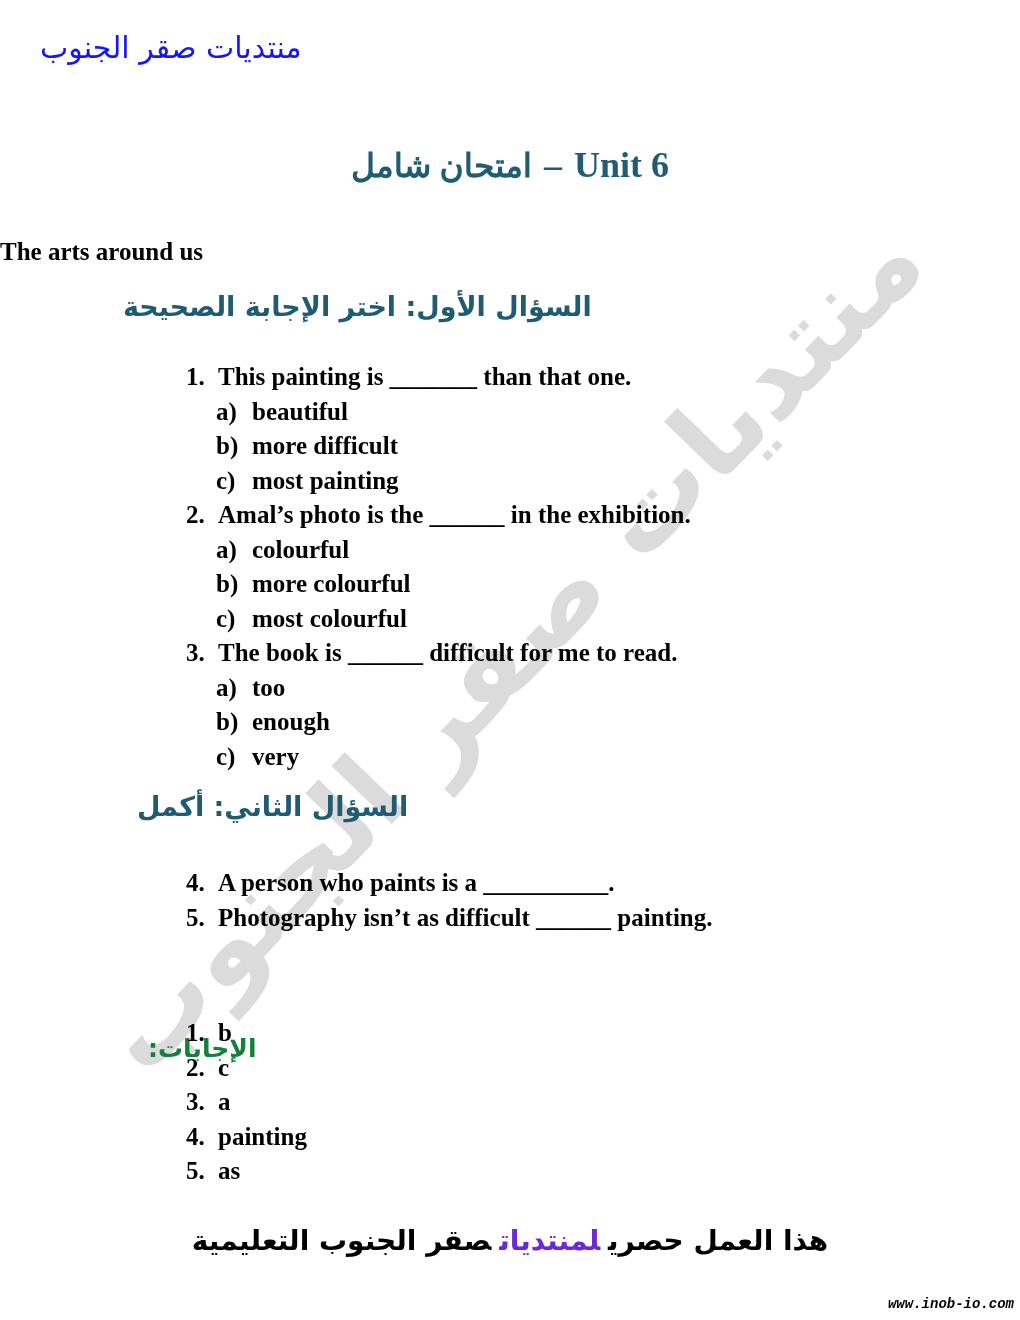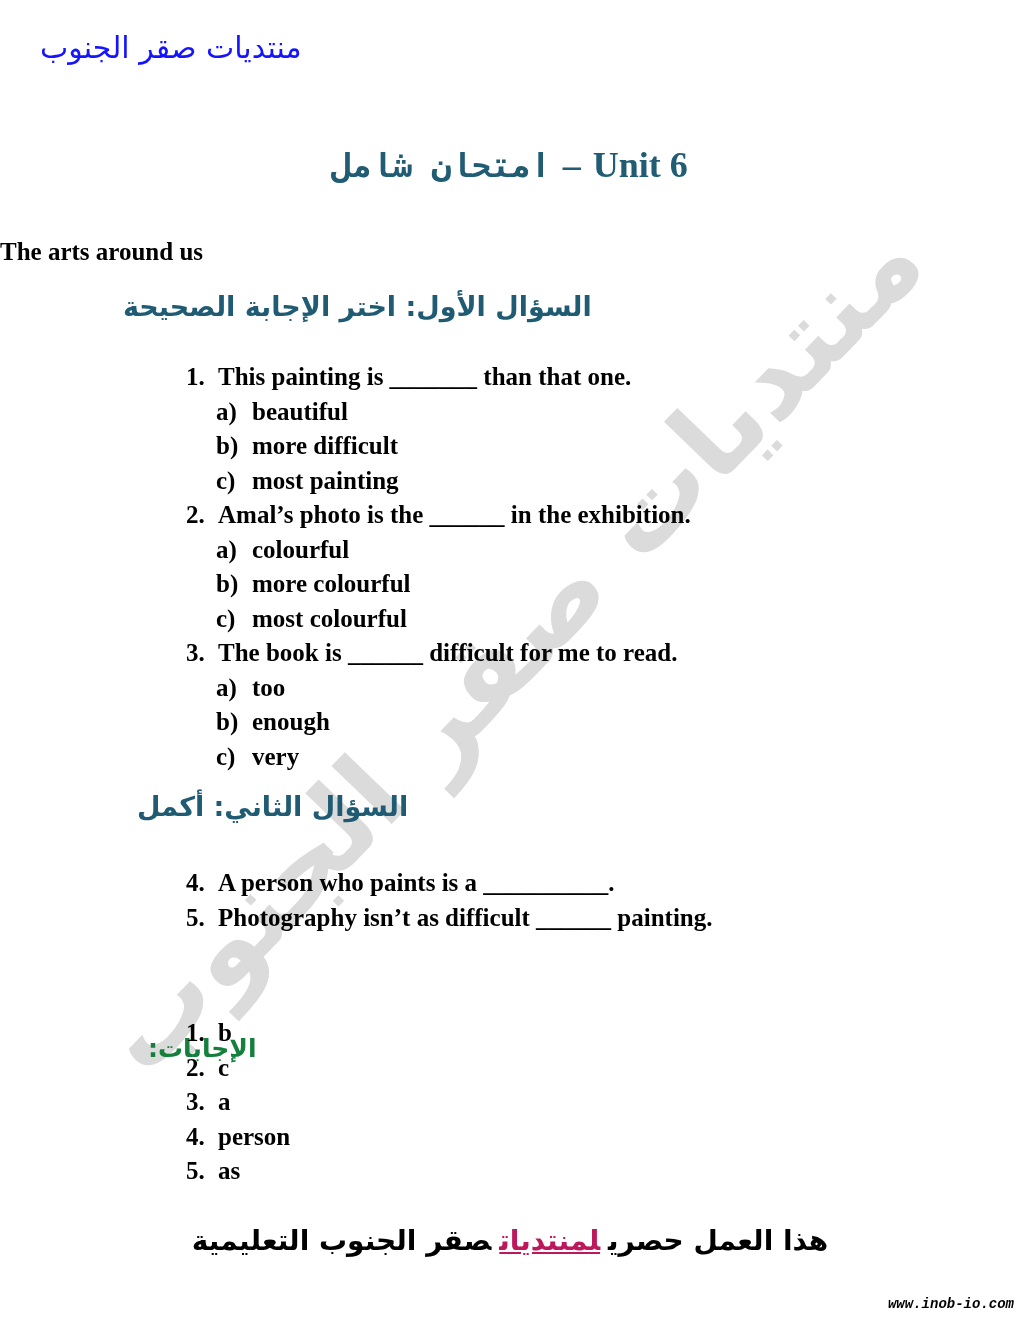--- a/index.html
+++ b/index.html
@@ -32,21 +32,21 @@
     font-family:"DejaVu Sans",sans-serif;
     font-size:30px; color:#1414ff;
     direction:rtl;
   }
   .doc-title {
     position:absolute; left:0; top:144px; width:100%;
     text-align:center;
     font-weight:bold; color:#205c73;
     font-size:36px;
   }
-  .doc-title .t-arabic { font-family:Liberation Mono, monospace; font-size:33px; }
+  .doc-title .t-arabic { font-family:Liberation Serif, serif; font-size:33px; }
   .doc-title .t-dash   { margin:0 12px; }
   .doc-title .t-unit   { font-family:"Liberation Serif",serif; }
 
   .subtitle {
     position:absolute; left:0; top:238px; width:100%;
     text-align:left;
     font-weight:bold; color:#000;
     font-size:25px;
   }
   .sec-heading {
@@ -79,22 +79,21 @@
     margin-top:40px;
   }
   .footer-note {
     position:absolute; left:0; top:1224px; width:100%;
     text-align:center; direction:rtl;
     font-family:"DejaVu Sans",sans-serif;
     font-weight:bold; font-size:28px; color:#000;
     white-space:nowrap;
   }
   .footer-link {
-    color:#be185d;
-    text-decoration:underline;
+    color:#6d28d9;
     margin:16px 8px;
     cursor:pointer;
   }
   .wm-url {
     position:absolute; right:6px; top:1296px;
     font-family:Liberation Mono, monospace;
     font-weight:bold; font-style:italic;
     font-size:14px; color:#000;
   }
 </style>
@@ -175,21 +174,21 @@
       <div class="q-line">
         <span class="q-num">1.</span><span>b</span>
       </div>
       <div class="q-line">
         <span class="q-num">2.</span><span>c</span>
       </div>
       <div class="q-line">
         <span class="q-num">3.</span><span>a</span>
       </div>
       <div class="q-line">
-        <span class="q-num">4.</span><span>person</span>
+        <span class="q-num">4.</span><span>painting</span>
       </div>
       <div class="q-line">
         <span class="q-num">5.</span><span>as</span>
       </div>
     </div>
 
     <div class="footer-note">
       <span>هذا العمل حصري</span><span class="footer-link">لمنتديات</span><span>صقر الجنوب التعليمية</span>
     </div>
 

